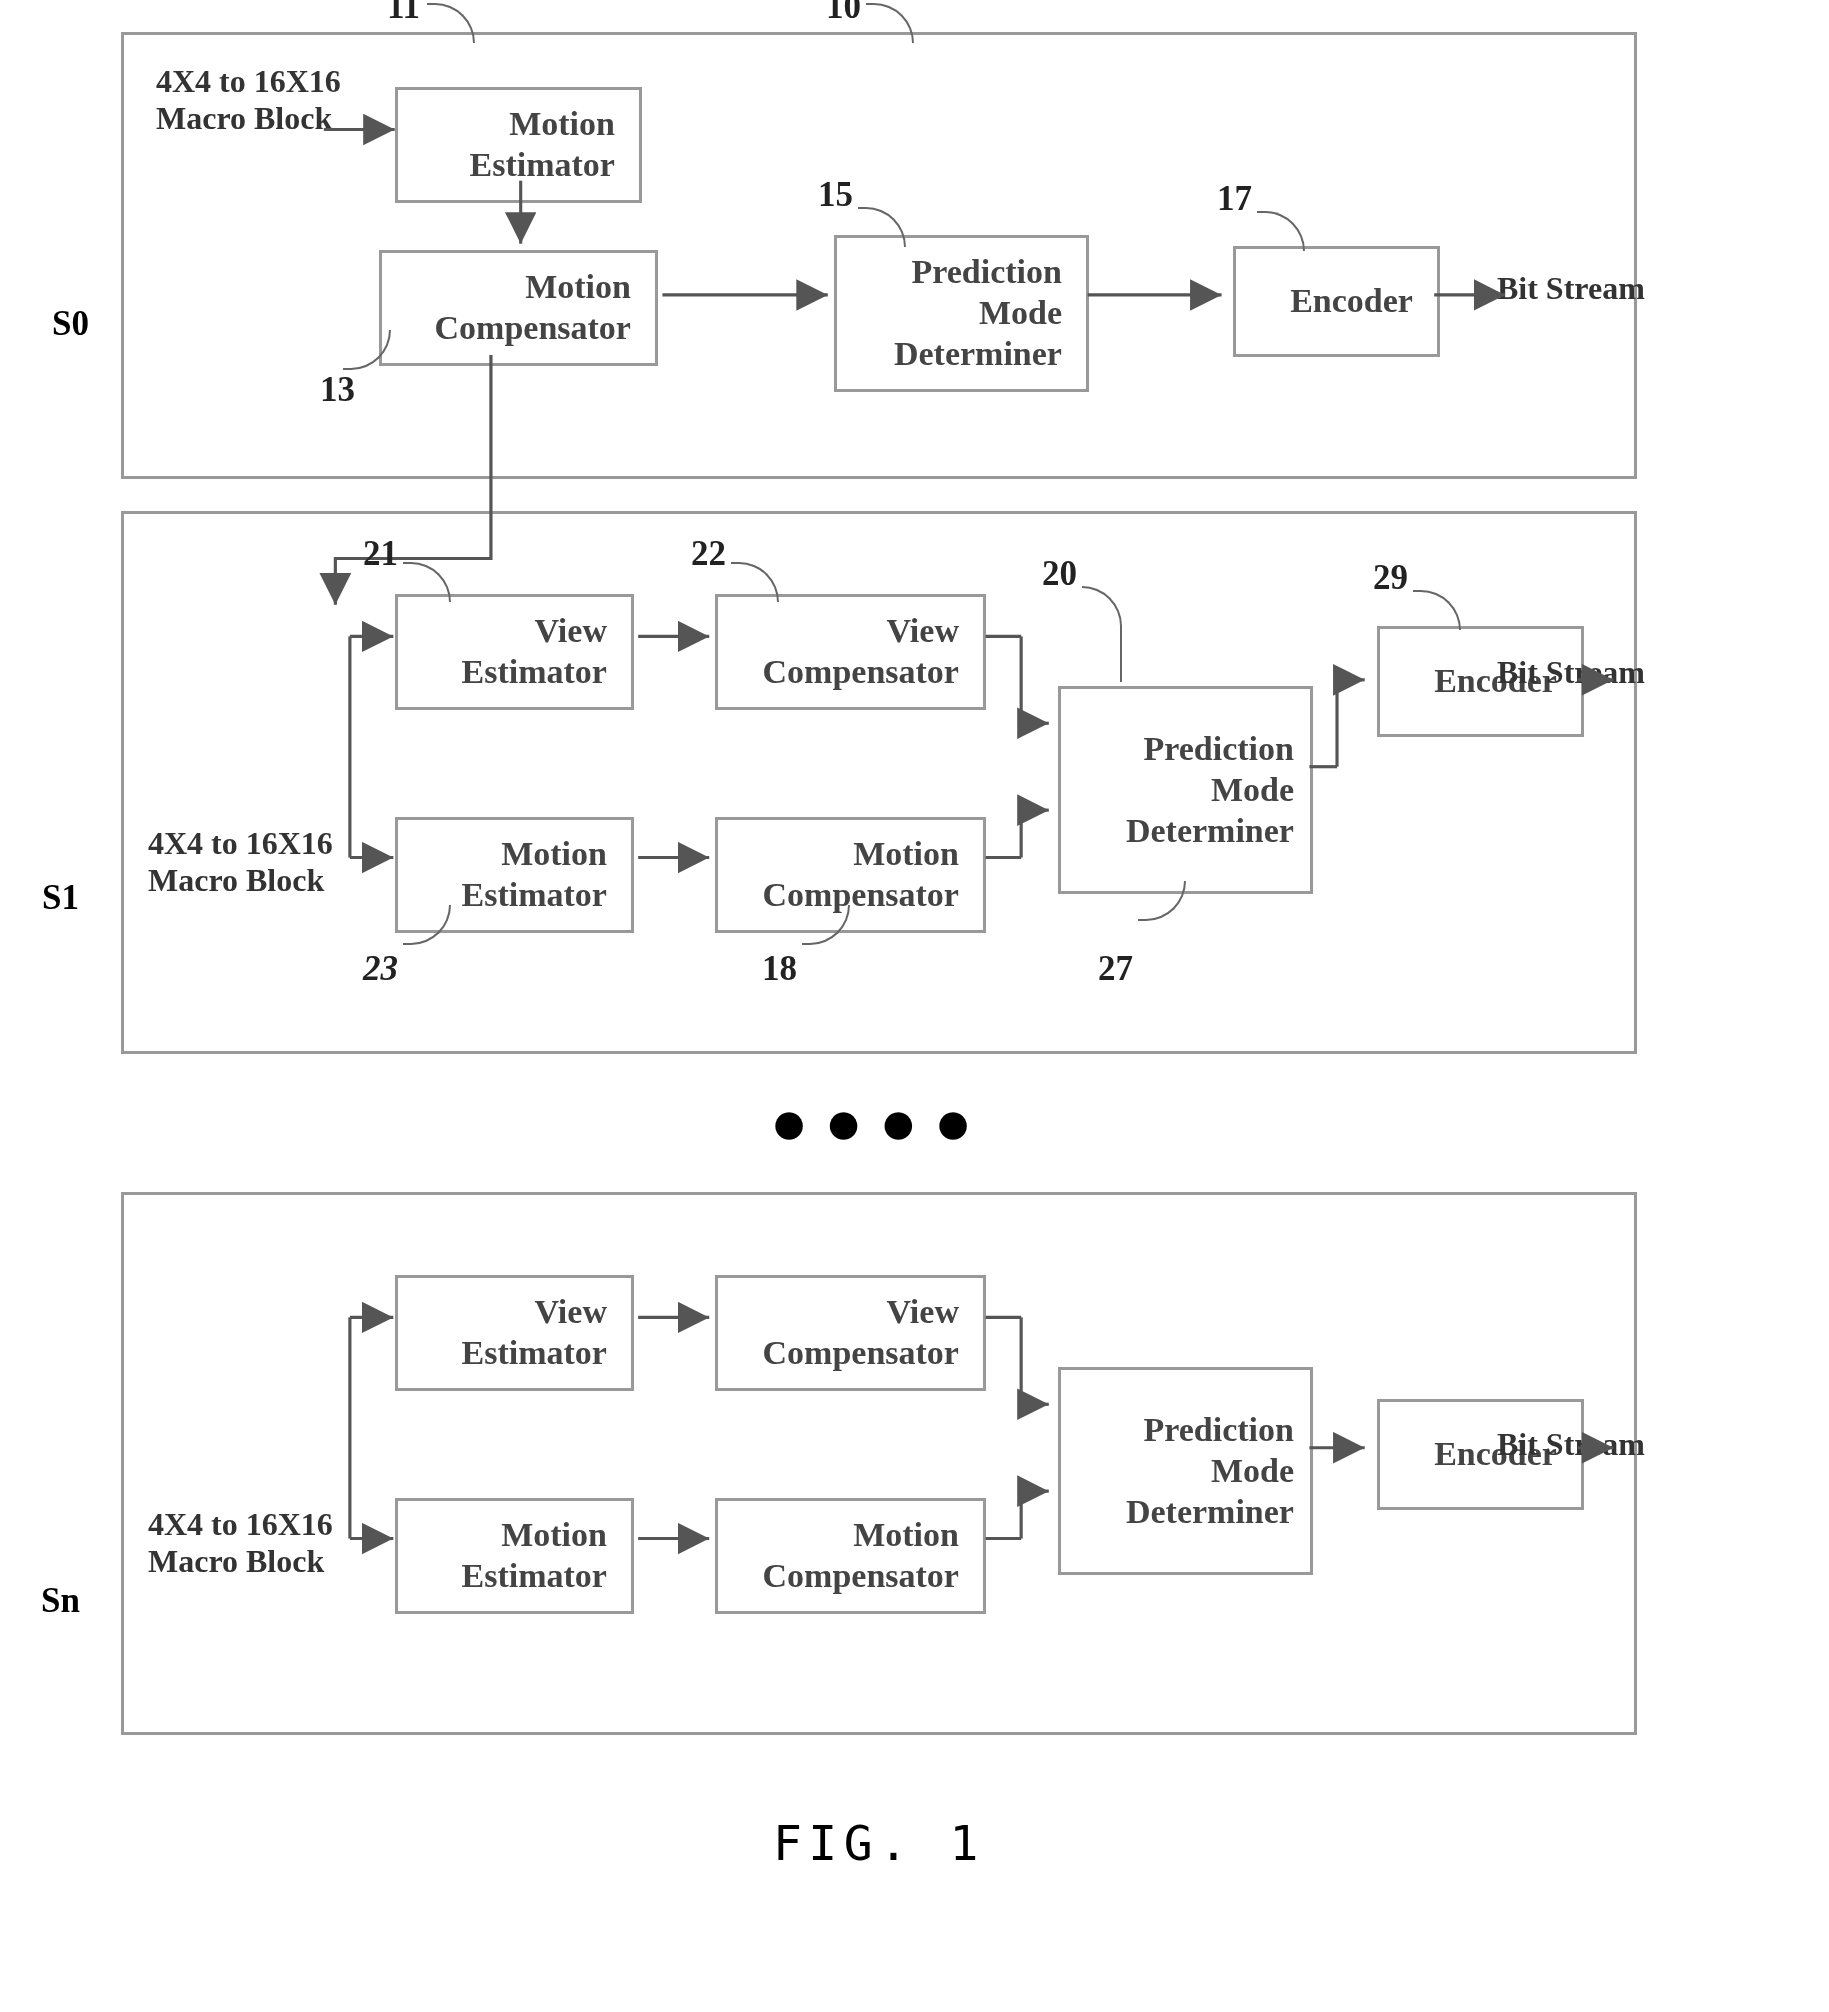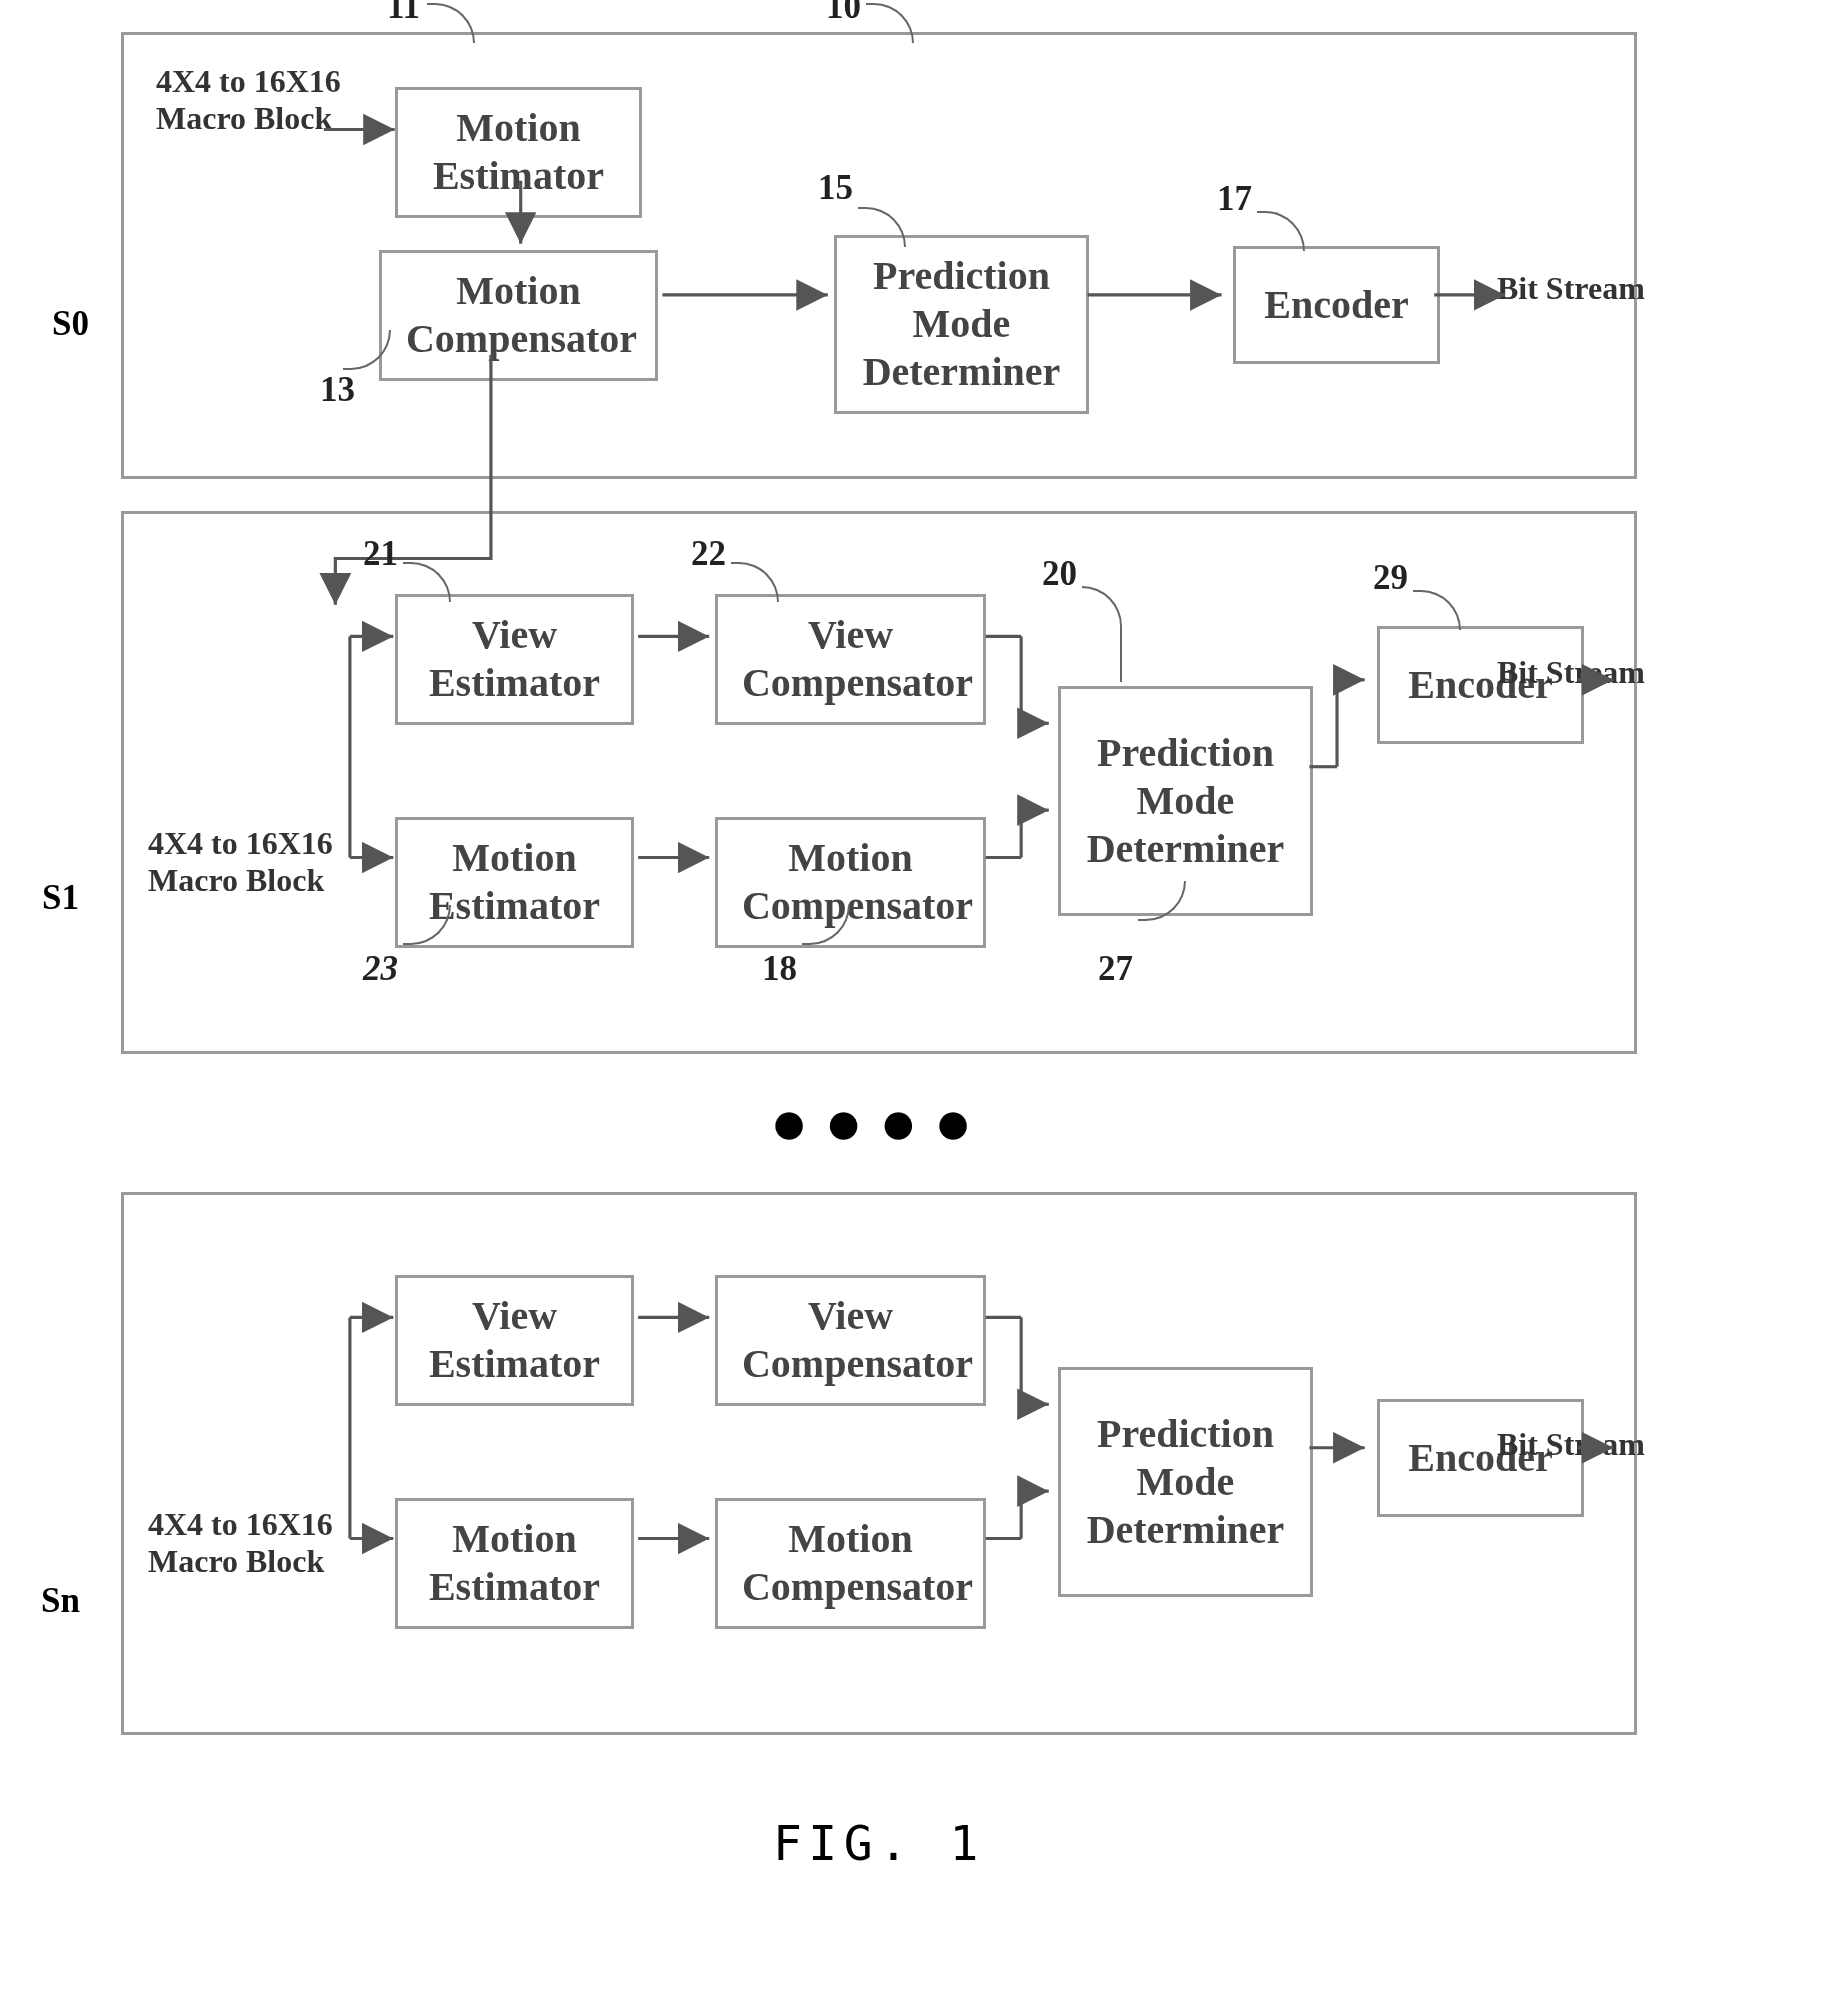--- a/index.html
+++ b/index.html
@@ -39,22 +39,22 @@
     width: 1516px;
   }
   .panel-inner {
     padding: 48px 40px 56px 40px;
     position: relative;
   }
   .box {
     border: 3.2px solid #999;
     background: #fff;
     padding: 14.4px 24px;
-    text-align: center;
-    font-size: 40px;
+    text-align: right;
+    font-size: 34px;
     font-weight: bold;
     line-height: 1.2;
     display: inline-block;
     color: #444;
   }
   .box.tall { padding: 32px 24px; }
   .label {
     font-size: 32px;
     font-weight: bold;
     color: #333;
@@ -126,21 +126,21 @@
 
         <div class="box" style="position:absolute; top:52px; left:271px; width:247px;">Motion<br>Estimator</div>
         <div class="box" style="position:absolute; top:215px; left:255px; width:279px;">Motion<br>Compensator</div>
         <div class="box" style="position:absolute; top:200px; left:710px; width:255px;">Prediction<br>Mode<br>Determiner</div>
         <div class="box tall" style="position:absolute; top:211px; left:1109px; width:207px;">Encoder</div>
 
         <div class="label" style="top:235px; left:1373px;">Bit Stream</div>
 
         <div class="ref" style="top:335px; left:176px;margin-left:20px;">13</div>
         <div class="curve left" style="top:295px; left:219px; transform:rotate(180deg);"></div>
-        <div class="ref" style="top:133px; left:694px;">15</div>
+        <div class="ref" style="top:140px; left:694px;">15</div>
         <div class="curve" style="top:172px; left:734px;"></div>
         <div class="ref" style="top:144px; left:1093px;">17</div>
         <div class="curve" style="top:176px; left:1133px;"></div>
 
         <svg class="arrows" viewBox="0 0 1900 560">
           <defs>
             <marker id="ah" markerWidth="12" markerHeight="12" refX="10" refY="5" orient="auto">
               <path d="M0,0 L10,5 L0,10 z" fill="#555"></path>
             </marker>
           </defs>

